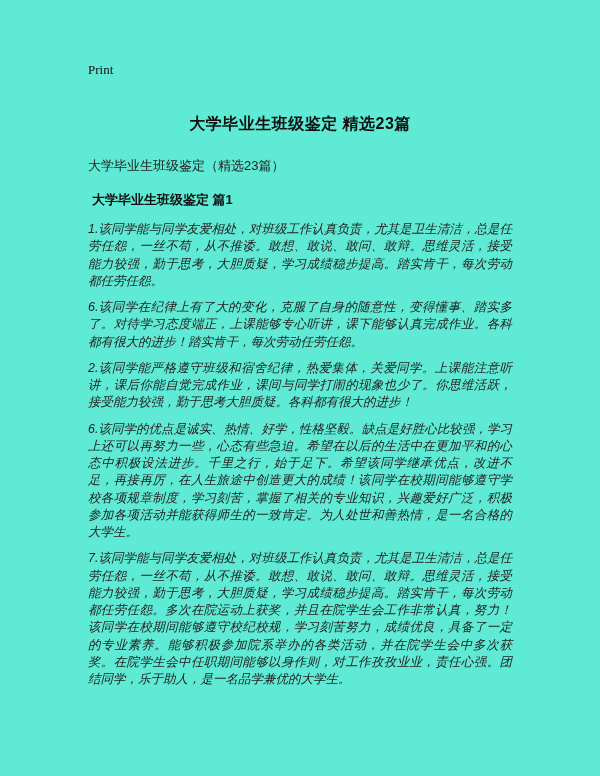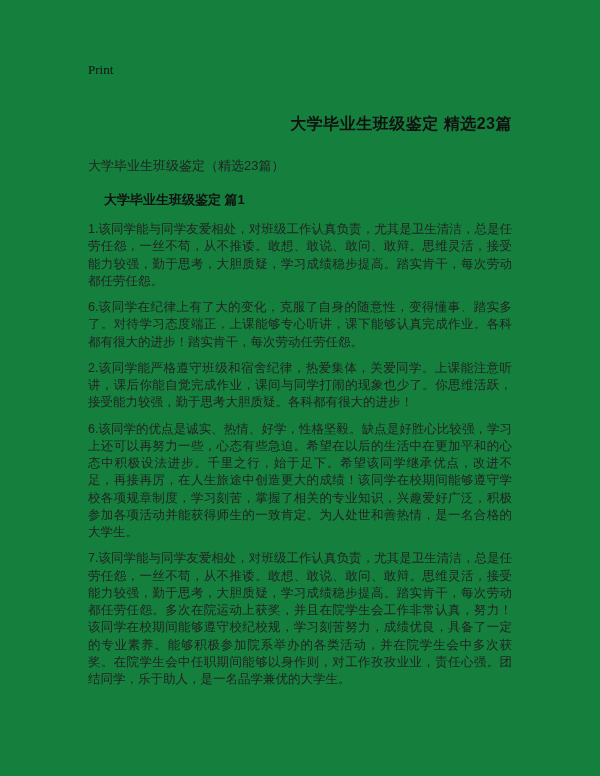--- a/index.html
+++ b/index.html
@@ -11,56 +11,57 @@
   body {
     width: 600px;
     height: 776px;
     font-family: "Liberation Sans", sans-serif;
     color: #222222;
     overflow: hidden;
   }
   .page {
     width: 600px;
     height: 776px;
-    background: #15803d;
+    background: #5eead4;
     padding: 60px 88px 20px 88px;
   }
   .print-label {
     font-family: "Liberation Serif", serif;
     font-size: 13px;
     color: #111111;
     margin-bottom: 22px;
     display: inline-block;
   }
   .doc-title {
     font-size: 16px;
     font-weight: bold;
-    text-align: right;
+    text-align: center;
     color: #111111;
     margin: 14px 0 22px 0;
     letter-spacing: 0.5px;
   }
   .doc-subtitle {
     font-size: 13px;
     color: #222222;
     margin: 0 0 16px 0;
   }
   .section-heading {
     font-size: 13px;
     font-weight: bold;
     color: #111111;
-    margin: 0 0 12px 16px;
+    margin: 0 0 12px 4px;
   }
   .paragraph {
     font-size: 12.5px;
     line-height: 1.38;
     color: #222222;
     text-align: justify;
     margin: 0 0 9px 0;
     word-break: break-all;
+    font-style: italic;
   }
 </style>
 </head>
 <body>
 
 <div class="page">
 
   <span class="print-label">Print</span>
 
   <h1 class="doc-title">大学毕业生班级鉴定 精选23篇</h1>

